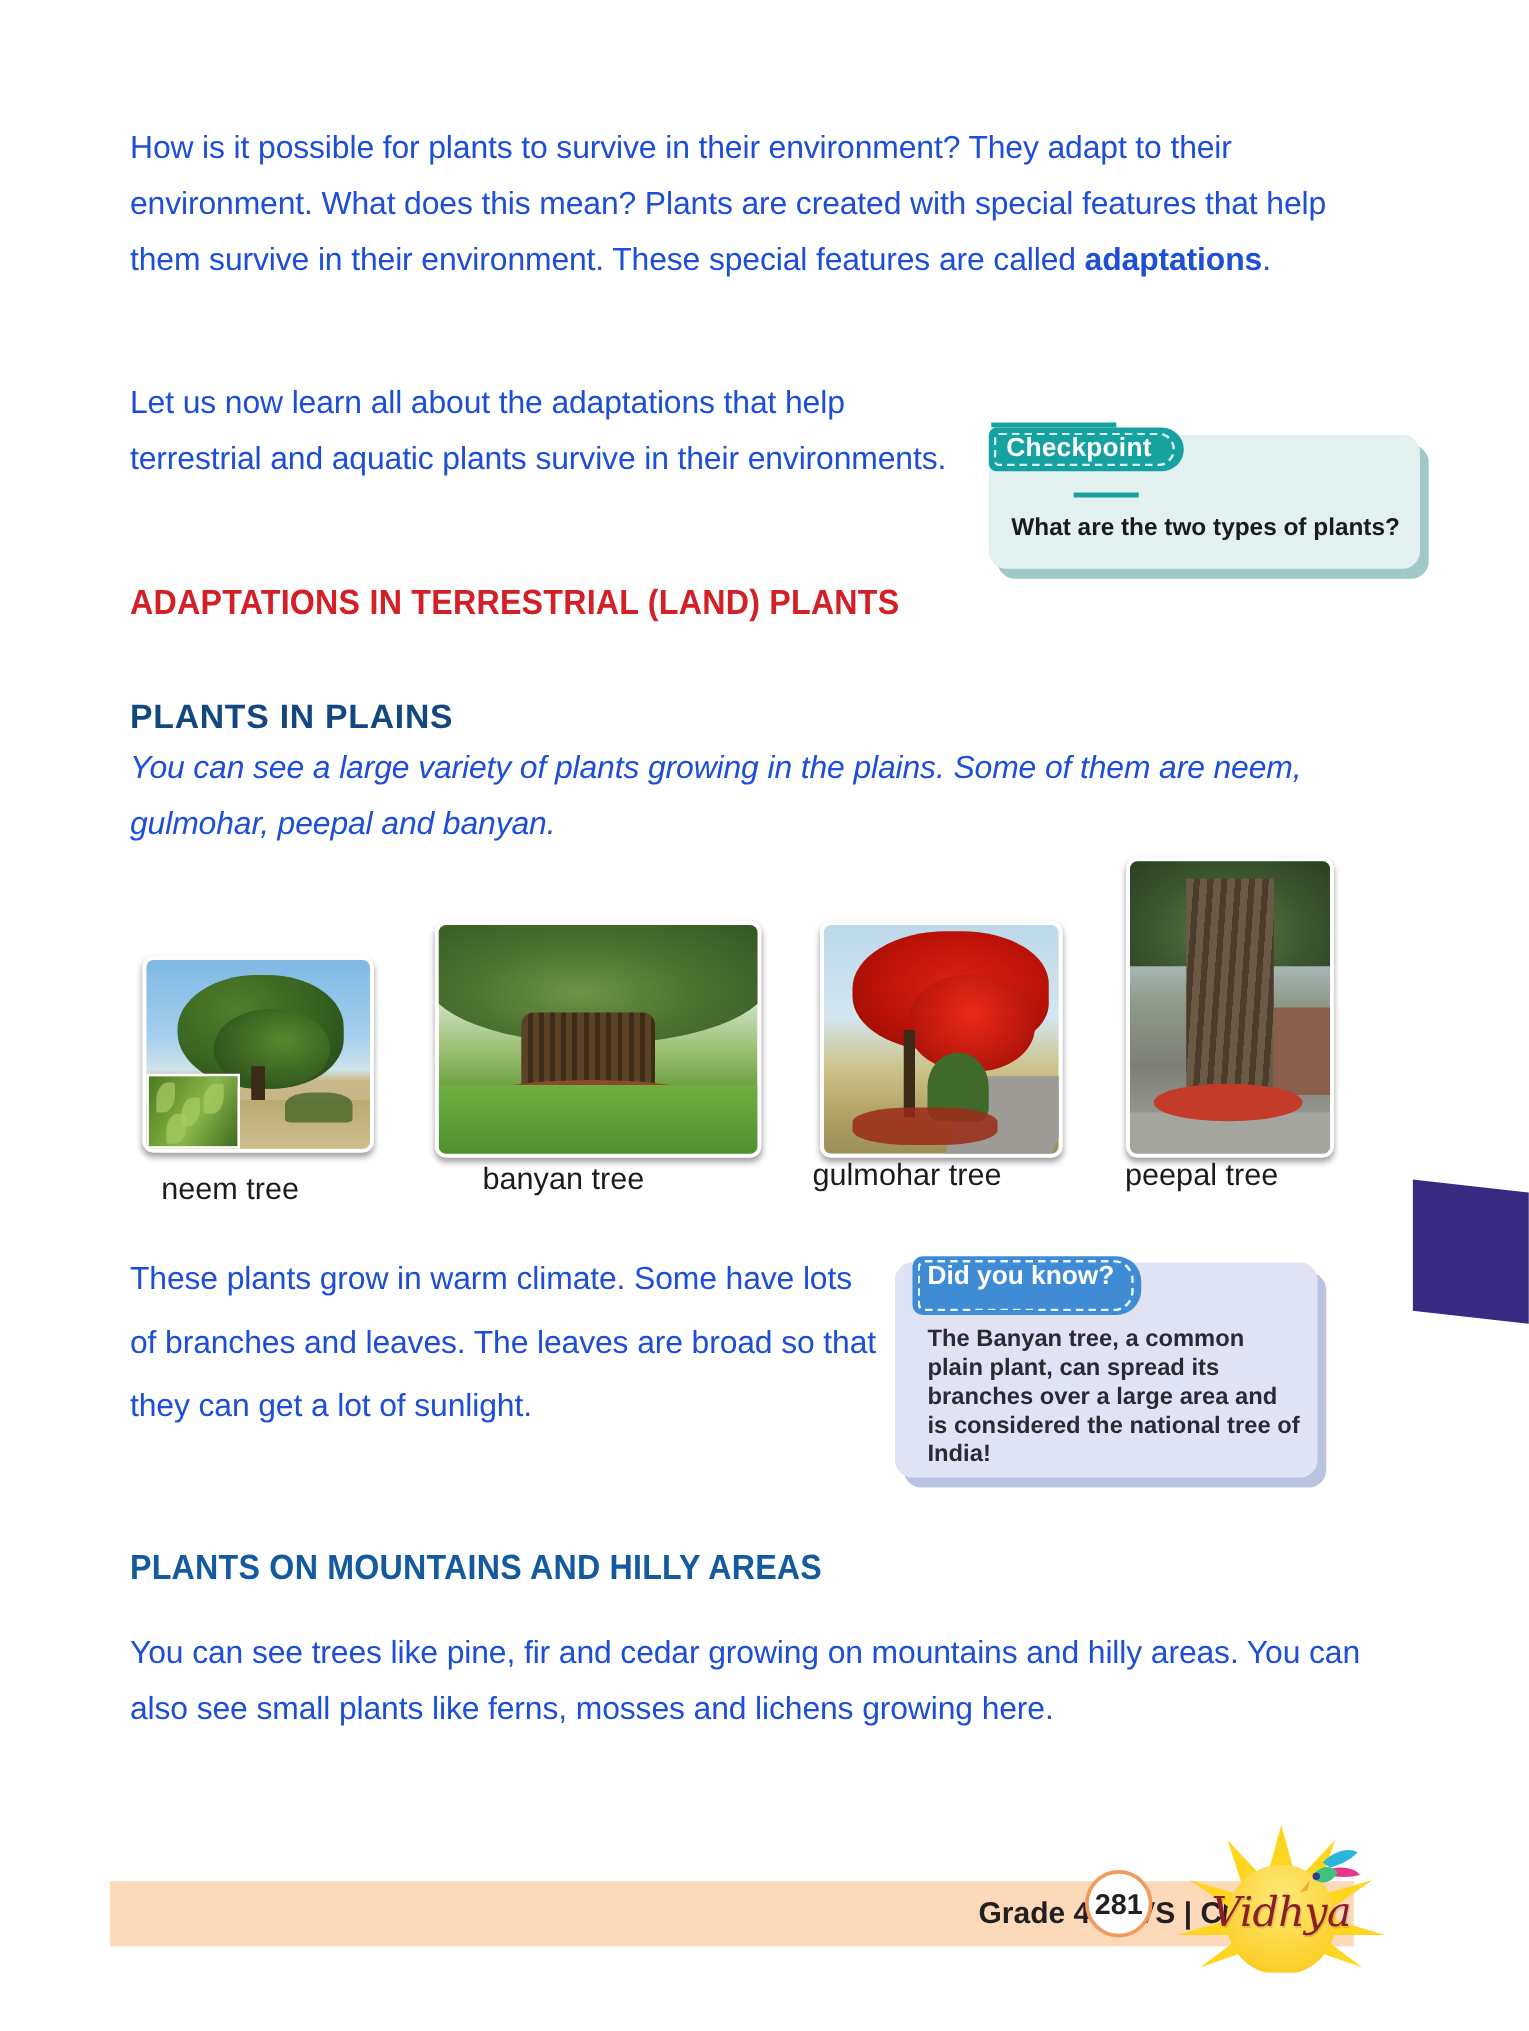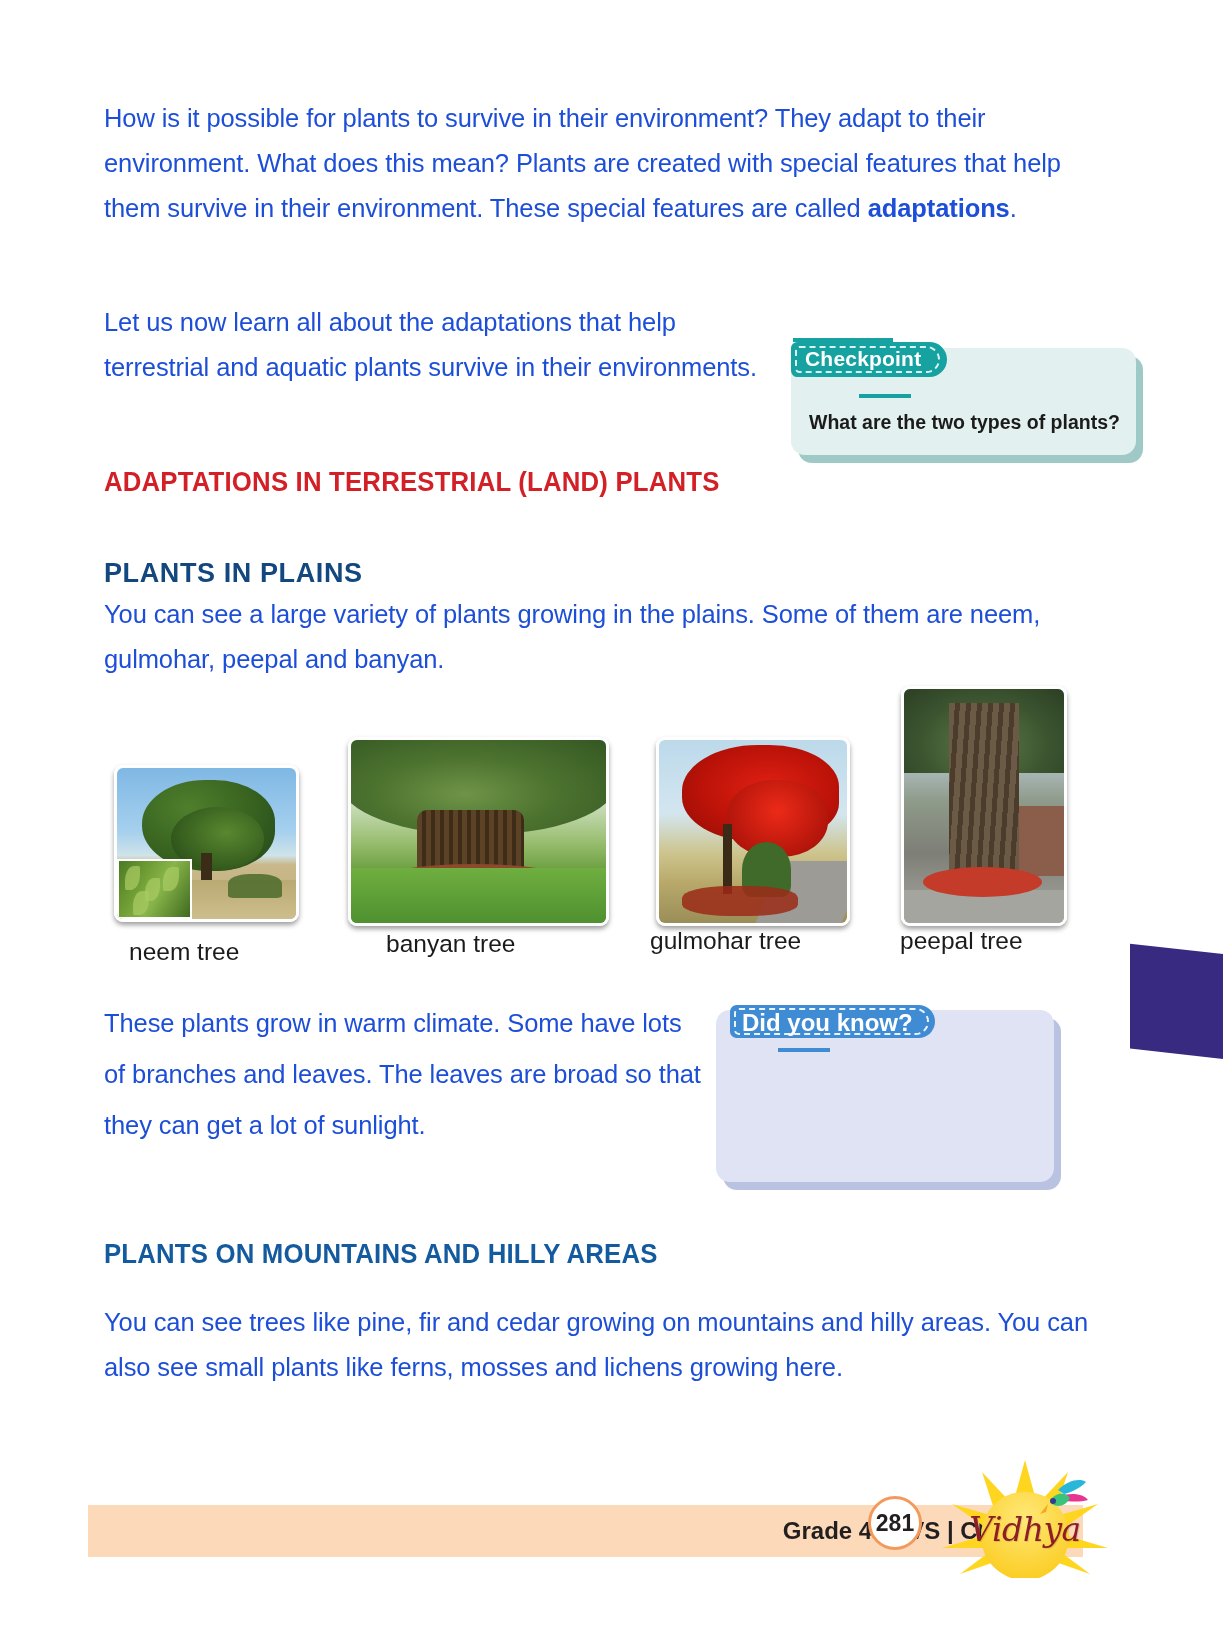--- a/index.html
+++ b/index.html
@@ -124,24 +124,24 @@
   #dyk-box .body {
     position: absolute; left: 0; top: 0;
     width: 338px; height: 172px;
     background: #dfe3f4;
     border-radius: 14px;
   }
   #dyk-box .tab {
     position: absolute; left: 14px; top: -5px;
     background: #3f8bd4;
     border-radius: 8px 20px 20px 8px;
-    padding: 4px 22px 1px 12px;
+    padding: 4px 22px 19px 12px;
     color: #fff;
     font-weight: 700;
-    font-size: 24px;
+    font-size: 21px;
     box-sizing: border-box;
   }
   #dyk-box .tab::after {
     content: "";
     position: absolute;
     left: 4px; right: 6px; top: 3px; bottom: 3px;
     border: 2px dashed rgba(255,255,255,0.9);
     border-radius: 6px 16px 16px 6px;
     pointer-events: none;
   }
@@ -372,21 +372,21 @@
   <div class="tab-line-top"></div>
   <div class="tab">Checkpoint</div>
   <div class="tab-line-bot"></div>
   <div id="checkpoint-text">What are the two types of plants?</div>
 </div>
 
 <div class="h-red" style="left:104px; top:466px;">ADAPTATIONS IN TERRESTRIAL (LAND) PLANTS</div>
 
 <div class="h-blue" style="left:104px; top:530px;margin-top:28px;">PLANTS IN PLAINS</div>
 
-<div class="para" style="left:104px; top:592px; width:1000px;">You can see a large variety of plants growing in the plains. Some of them are neem, gulmohar, peepal and banyan.</div>
+<div class="para" style="left:104px; top:592px; width:1000px;font-style:italic;">You can see a large variety of plants growing in the plains. Some of them are neem, gulmohar, peepal and banyan.</div>
 
 <div class="photo" id="photo-neem">
   <div class="sky"></div>
   <div class="crown"></div>
   <div class="crown2"></div>
   <div class="trunk"></div>
   <div class="ground"></div>
   <div class="shrub"></div>
   <div class="inset">
     <div class="leaf" style="left:8%;  top:10%;"></div>
@@ -430,20 +430,21 @@
 
 <div id="purple-tab"></div>
 
 <div class="para" style="left:104px; top:998px; width:600px; line-height:51px;">These plants grow in warm climate. Some have lots of branches and leaves. The leaves are broad so that they can get a lot of sunlight.</div>
 
 <div id="dyk-box">
   <div class="shadow"></div>
   <div class="body"></div>
   <div class="tab">Did you know?</div>
   <div class="tab-line-bot"></div>
+  <div id="dyk-text">The Banyan tree, a common plain plant, can spread its branches over a large area and is considered the national tree of India!</div>
 </div>
 
 <div class="h-blue-cond" style="left:104px; top:1238px;">PLANTS ON MOUNTAINS AND HILLY AREAS</div>
 
 <div class="para" style="left:104px; top:1300px; width:1000px;">You can see trees like pine, fir and cedar growing on mountains and hilly areas. You can also see small plants like ferns, mosses and lichens growing here.</div>
 
 <div id="footer-bar"></div>
 <div id="footer-text">Grade 4 | EVS | CB 1</div>
 <div id="page-number-circle">281</div>
 

